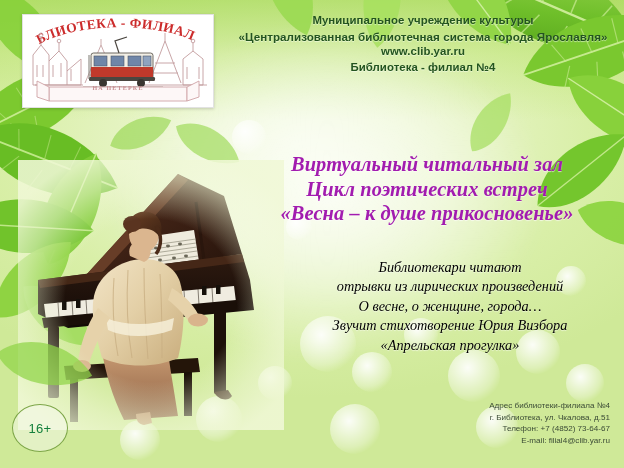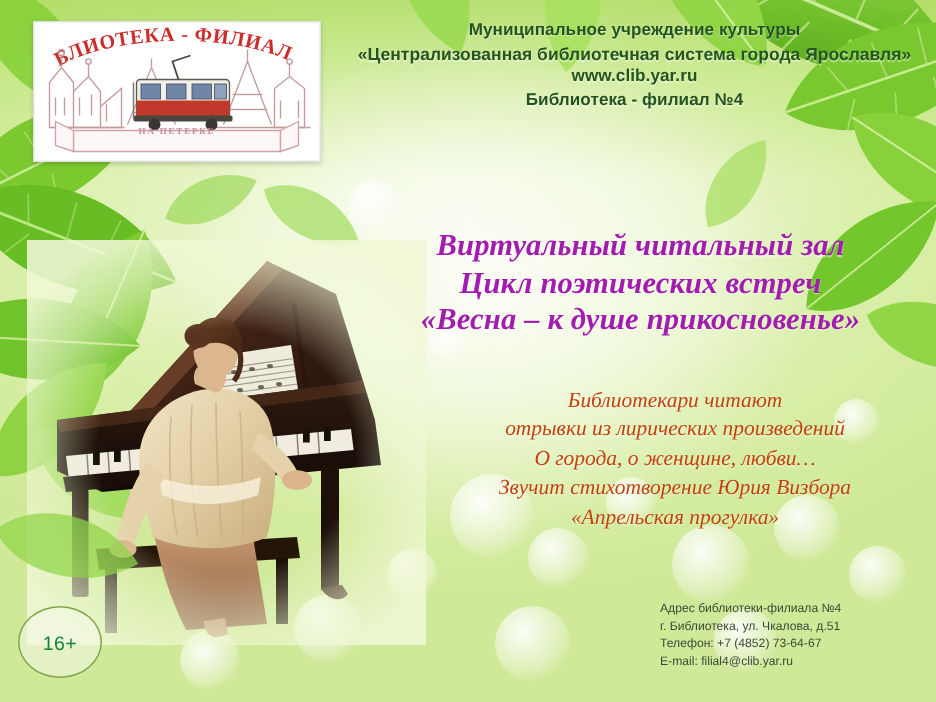--- a/index.html
+++ b/index.html
@@ -123,35 +123,35 @@
     text-shadow: 0 1px 1px rgba(255,255,255,.62);
   }
   .title-block .tline { display: block; white-space: nowrap; }
 
   
   .sub-block {
     position: absolute;
     left: 278px; top: 258px;
     width: 344px;
     text-align: center;
-    color: #c2410c;
+    color: #000000;
     font-family: "Liberation Serif", serif;
     font-style: italic;
     font-size: 14.3px;
     line-height: 19.4px;
     text-shadow: 0 1px 1px rgba(255,255,255,.55);
   }
   .sub-block .sline { display: block; white-space: nowrap; }
 
   
   .contact-block {
     position: absolute;
     left: 440px; top: 400px;
     width: 170px;
-    text-align: left;
+    text-align: right;
     color: #3a4a35;
     font-size: 8.1px;
     line-height: 11.5px;
   }
   .contact-block .cline { display: block; white-space: nowrap; }
 
   
   .age-badge {
     position: absolute;
     left: 12px; top: 404px;
@@ -550,21 +550,21 @@
 
   <div class="title-block">
     <span class="tline">Виртуальный читальный зал</span>
     <span class="tline">Цикл поэтических встреч</span>
     <span class="tline">«Весна – к душе прикосновенье»</span>
   </div>
 
   <div class="sub-block">
     <span class="sline">Библиотекари читают</span>
     <span class="sline">отрывки из лирических произведений</span>
-    <span class="sline">О города, о женщине, любви…</span>
+    <span class="sline">О весне, о женщине, города…</span>
     <span class="sline">Звучит стихотворение Юрия Визбора</span>
     <span class="sline">«Апрельская прогулка»</span>
   </div>
 
   <div class="contact-block">
     <span class="cline">Адрес библиотеки-филиала №4</span>
     <span class="cline">г. Библиотека, ул. Чкалова, д.51</span>
     <span class="cline">Телефон: +7 (4852) 73-64-67</span>
     <span class="cline">E-mail: filial4@clib.yar.ru</span>
   </div>

